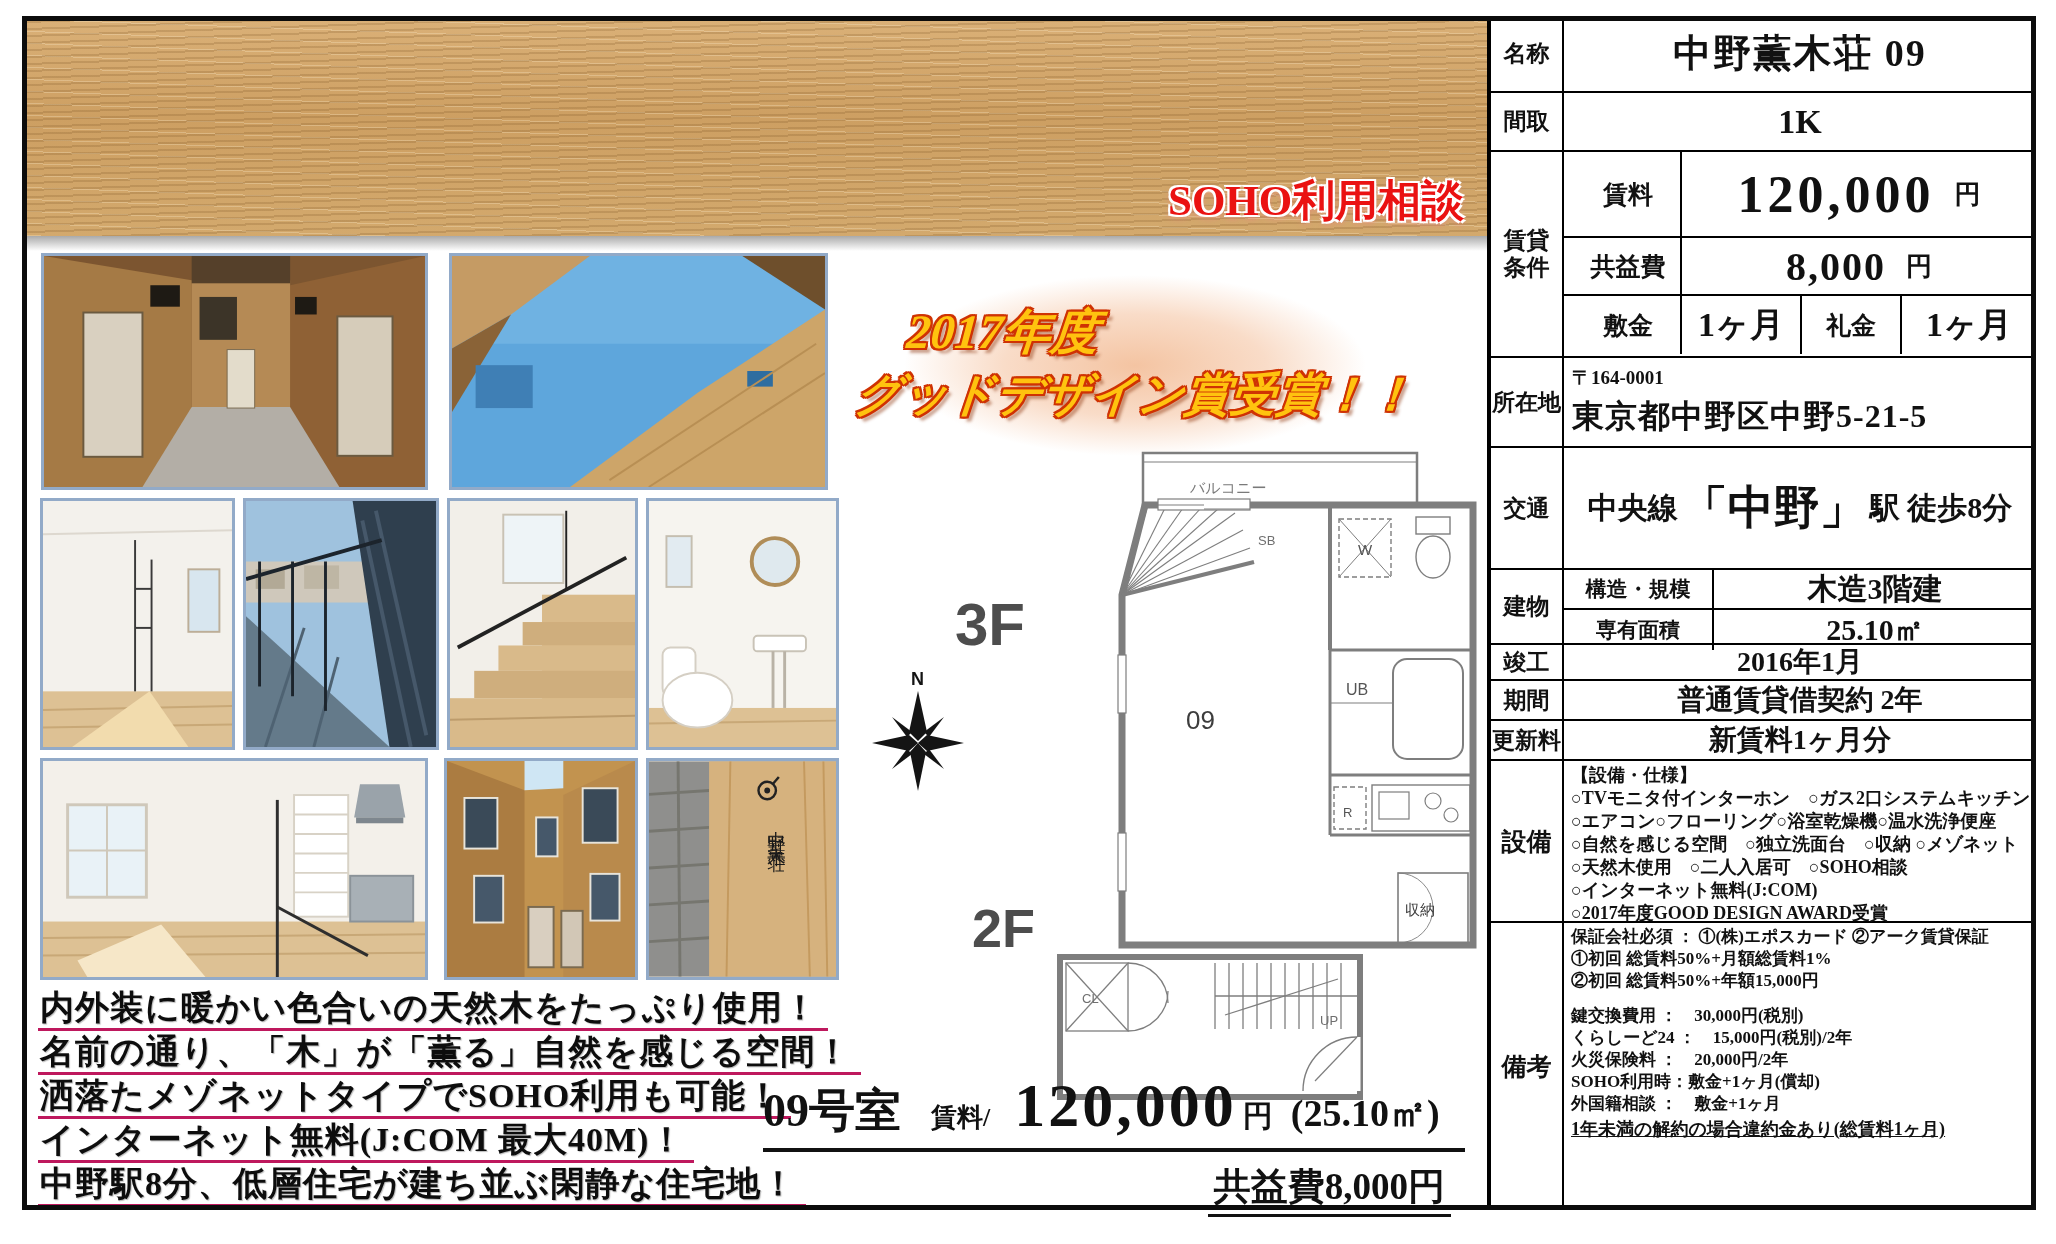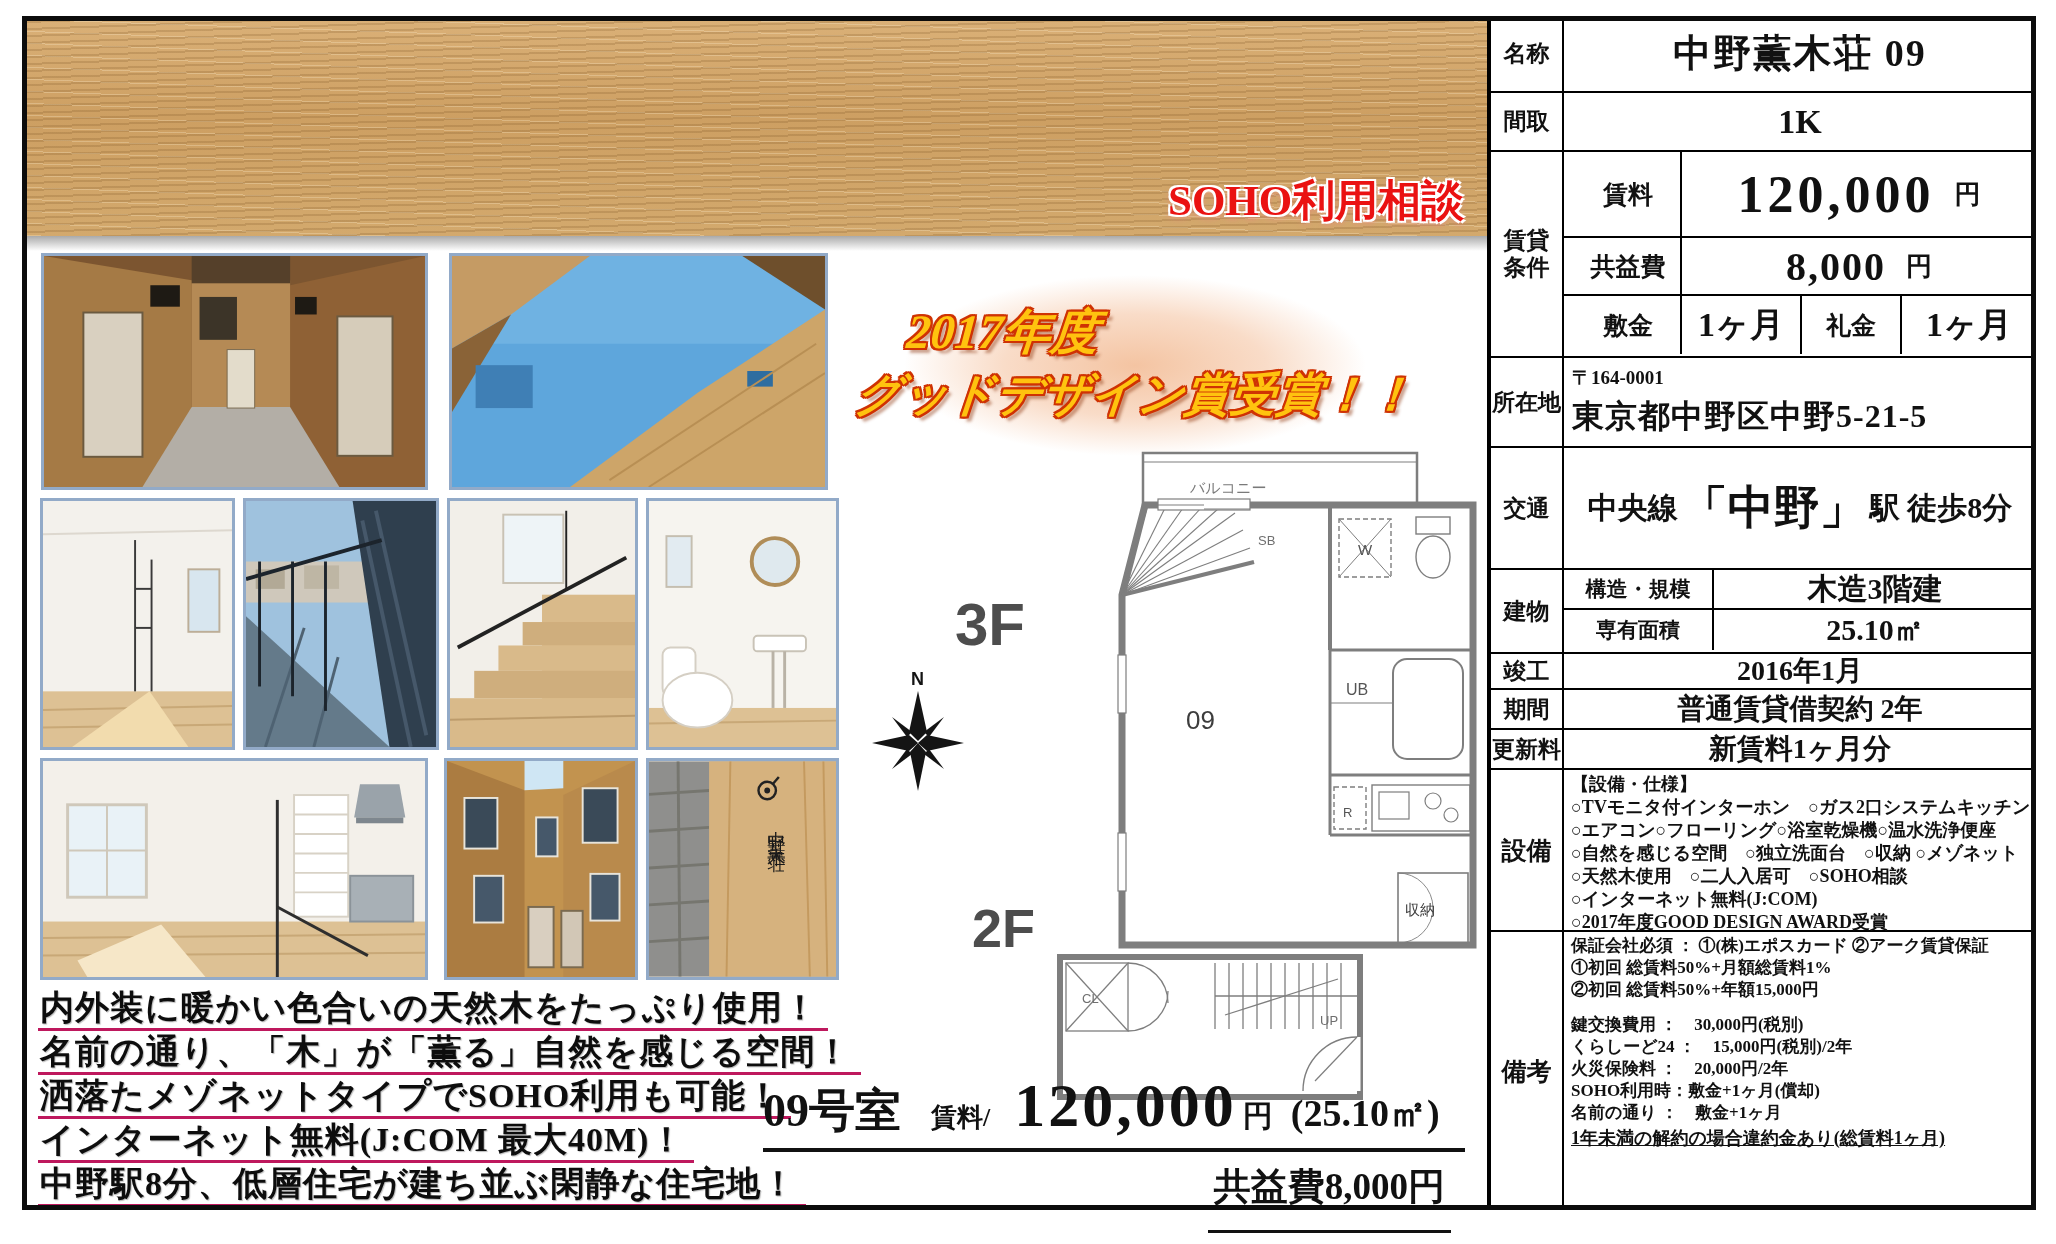--- a/index.html
+++ b/index.html
@@ -59,21 +59,21 @@
   
   .price-main{left:763px;top:1070px;width:702px;display:flex;align-items:baseline;
               border-bottom:4px solid #111;padding-bottom:6px;z-index:3;font-weight:bold;}
   .pm-room{font-size:46px;}
   .pm-rentlabel{font-size:26px;margin-left:30px;}
   .pm-price{font-size:62px;margin-left:24px;letter-spacing:3px;}
   .pm-unit{font-size:30px;margin-left:6px;}
   .pm-area{font-size:38px;margin-left:18px;}
   .price-sub{left:763px;top:1162px;width:702px;text-align:right;z-index:3;}
   .price-sub span{display:inline-block;font-size:37px;font-weight:bold;border-bottom:3px solid #111;
-                  padding:0 6px 18px;margin-right:14px;}
+                  padding:0 6px 2px;margin-right:14px;}
 
   
   .rtable{left:1487px;top:16px;width:549px;height:1194px;box-sizing:border-box;background:#fff;
           border-left:4px solid #000;display:flex;flex-direction:column;z-index:4;}
   .tr{display:flex;border-bottom:2px solid #000;box-sizing:border-box;flex:0 0 auto;min-height:0;}
   .tr:last-child{border-bottom:none;flex:1 1 auto;}
   .tl{flex:0 0 73px;width:73px;border-right:2px solid #000;display:flex;flex-direction:column;
       align-items:center;justify-content:center;text-align:center;font-weight:bold;font-size:23px;
       box-sizing:border-box;line-height:27px;}
   .tv{flex:1;display:flex;align-items:center;justify-content:center;font-weight:bold;min-width:0;}
@@ -424,21 +424,21 @@
       </div>
     </div>
     <div class="tr" style="height:122px;">
       <div class="tl">交通</div>
       <div class="tv">
         <span class="acc-pre">中央線</span>
         <span class="acc-sta">「中野」</span>
         <span class="acc-suf">駅  徒歩8分</span>
       </div>
     </div>
-    <div class="tr" style="height:84px;">
+    <div class="tr" style="height:75px;">
       <div class="tl">建物</div>
       <div class="group">
         <div class="sr" style="height:40px;">
           <div class="sl2">構造・規模</div>
           <div class="cell v-mid" style="flex:1;">木造3階建</div>
         </div>
         <div class="sr" style="height:40px;">
           <div class="sl2">専有面積</div>
           <div class="cell v-mid" style="flex:1;">25.10㎡</div>
         </div>
@@ -472,20 +472,20 @@
       <div class="tl" style="font-size:25px;">備考</div>
       <div class="blk">
         <div class="rm-line">保証会社必須 ： ①(株)エポスカード ②アーク賃貸保証</div>
         <div class="rm-line">①初回 総賃料50%+月額総賃料1%</div>
         <div class="rm-line">②初回 総賃料50%+年額15,000円</div>
         <div class="rm-gap"></div>
         <div class="rm-line">鍵交換費用 ：　30,000円(税別)</div>
         <div class="rm-line">くらしーど24 ：　15,000円(税別)/2年</div>
         <div class="rm-line">火災保険料 ：　20,000円/2年</div>
         <div class="rm-line">SOHO利用時：敷金+1ヶ月(償却)</div>
-        <div class="rm-line">名前の通り ：　敷金+1ヶ月</div>
+        <div class="rm-line">外国籍相談 ：　敷金+1ヶ月</div>
         <div class="rm-warn">1年未満の解約の場合違約金あり(総賃料1ヶ月)</div>
       </div>
     </div>
   </div>
 
   <div class="abs frame"></div>
 </div>
 
 </body></html>

